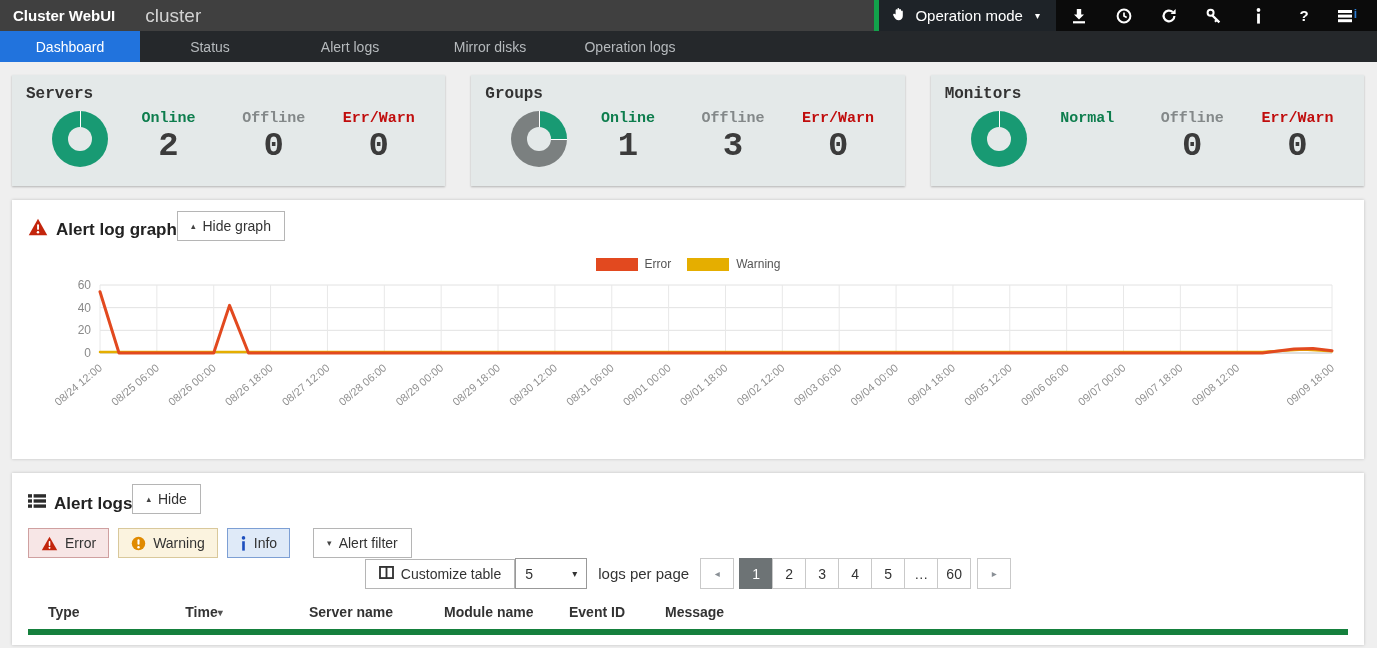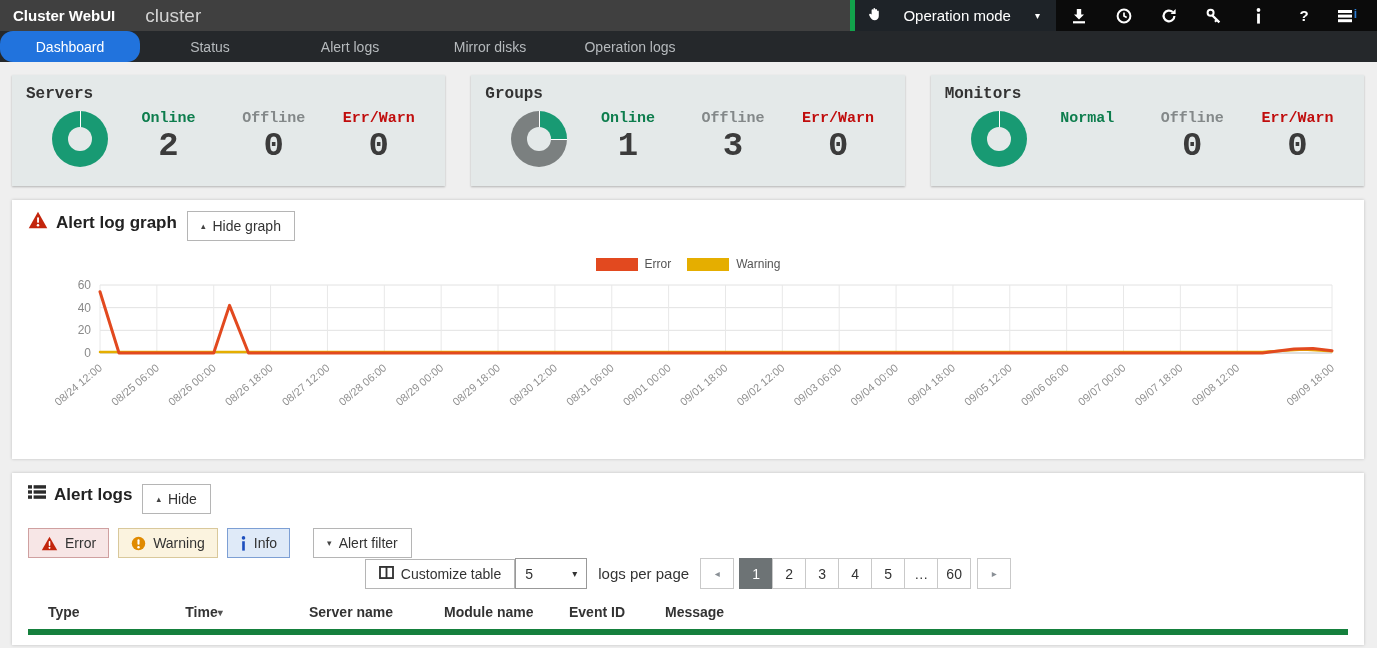--- a/index.html
+++ b/index.html
@@ -4,51 +4,51 @@
 <style>
   * { margin:0; padding:0; box-sizing:border-box; }
   html,body { width:1377px; height:648px; overflow:hidden; background:#efefef;
               font-family:"Liberation Sans", sans-serif; }
 
   
   .topbar { height:31px; background:#404040; display:flex; align-items:center; color:#fff; }
   .brand { font-size:15px; font-weight:bold; padding-left:13px; white-space:nowrap; }
   .cluster { font-size:19px; color:#d2d2d2; margin-left:30px; }
   .spacer { flex:1; }
-  .mode-block { display:flex; align-items:center; gap:20px; height:31px; background:#1e2328;
+  .mode-block { display:flex; align-items:center; gap:8px; height:31px; background:#1e2328;
                 border-left:5px solid #12a24b; padding:0 16px 0 12px; font-size:15px; cursor:pointer; }
   .mode-block .caret { font-size:10px; margin-left:4px; }
   .top-icons { display:flex; align-items:center; height:31px; background:#0b0b0b; padding-right:6px; }
   .top-icon { width:45px; height:31px; display:flex; align-items:center; justify-content:center; cursor:pointer; }
   .top-icon svg { display:block; }
 
   
   .tabbar { height:31px; background:#25282b; display:flex; }
   .tab { width:140px; display:flex; align-items:center; justify-content:center;
-         font-size:14px; color:#b6babd; cursor:pointer;border-radius:13px; }
+         font-size:14px; color:#b6babd; cursor:pointer; }
   .tab.active { background:#2173dd; color:#fff; }
 
   
   .content { padding:13px 13px 0 12px; }
 
   .cards { display:flex; gap:26px; }
   .card { flex:1; background:#e4e9e9; box-shadow:0 1px 2px rgba(0,0,0,.25); padding:10px 14px 12px; height:111px;font-family:Liberation Mono, monospace; }
   .card-title { font-size:16px; font-weight:bold; color:#333; margin-bottom:6px; }
   .card-body { display:flex; align-items:center; }
   .donut { width:56px; height:56px; border-radius:50%; position:relative; margin:2px 8px 0 26px; flex:none; }
   .donut::after { content:""; position:absolute; left:50%; top:50%; width:24px; height:24px;
                   margin:-12px 0 0 -12px; border-radius:50%; background:#e4e9e9; }
   .stats { flex:1; display:flex; }
   .stat { flex:1; text-align:center; }
   .stat-label { font-size:15px; font-weight:bold; }
   .stat-value { font-size:34px; font-weight:bold; color:#3b3b3b; line-height:1.15; }
   .tone-green { color:#0d7d4d; } .tone-gray { color:#838889; } .tone-red { color:#c00d0d; }
 
   .panel { background:#fff; box-shadow:0 0 3px rgba(0,0,0,.2); margin-top:14px; padding:11px 16px 10px; }
-  .panel-header { display:flex; align-items:flex-start; gap:10px; }
+  .panel-header { display:flex; align-items:flex-end; }
   .panel-title { font-size:17px; font-weight:bold; color:#222; display:flex; align-items:center; gap:8px; }
   .btn { display:inline-flex; align-items:center; gap:7px; border:1px solid #b5b5b5; background:#fff;
          padding:6px 13px; font-size:14px; color:#333; cursor:pointer; font-family:inherit; }
   .btn .caret { font-size:9px; color:#444; }
 
   
   .legend { display:flex; justify-content:center; gap:16px; margin-top:16px; font-size:12px; color:#555; }
   .legend-item { display:flex; align-items:center; gap:7px; }
   .legend-swatch { width:42px; height:13px; }
   .chart-wrap { margin-top:2px; }

